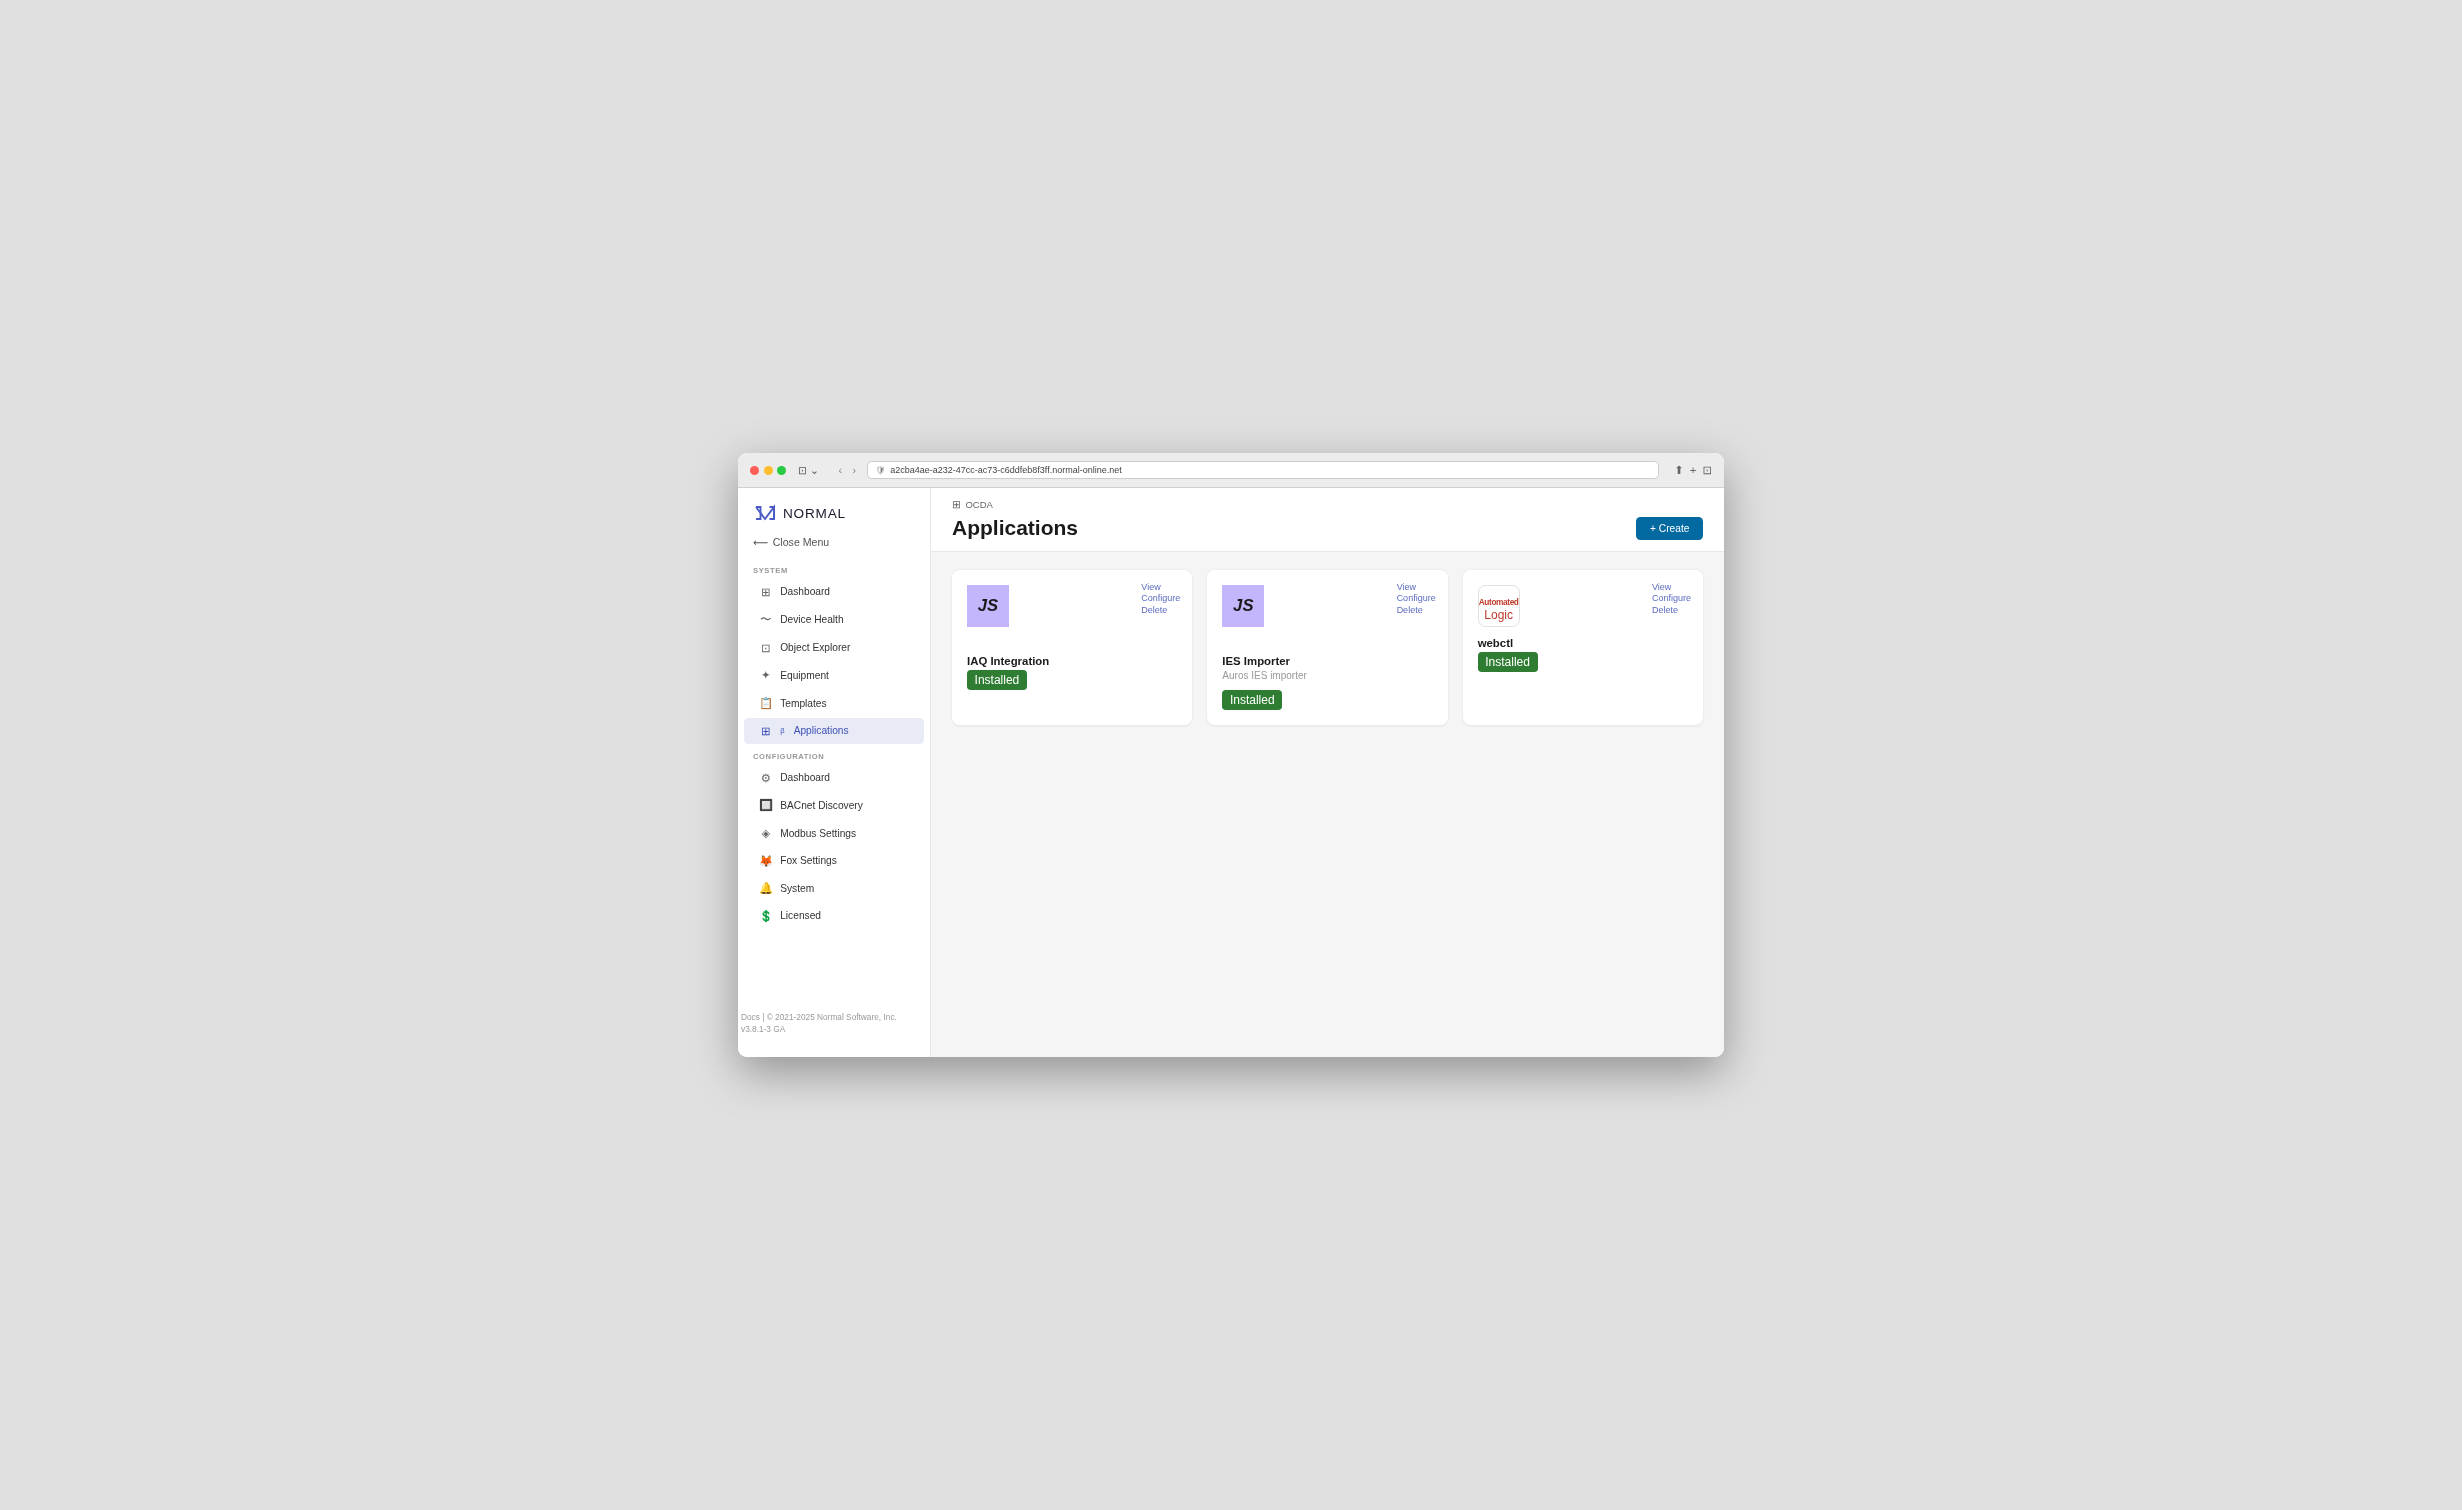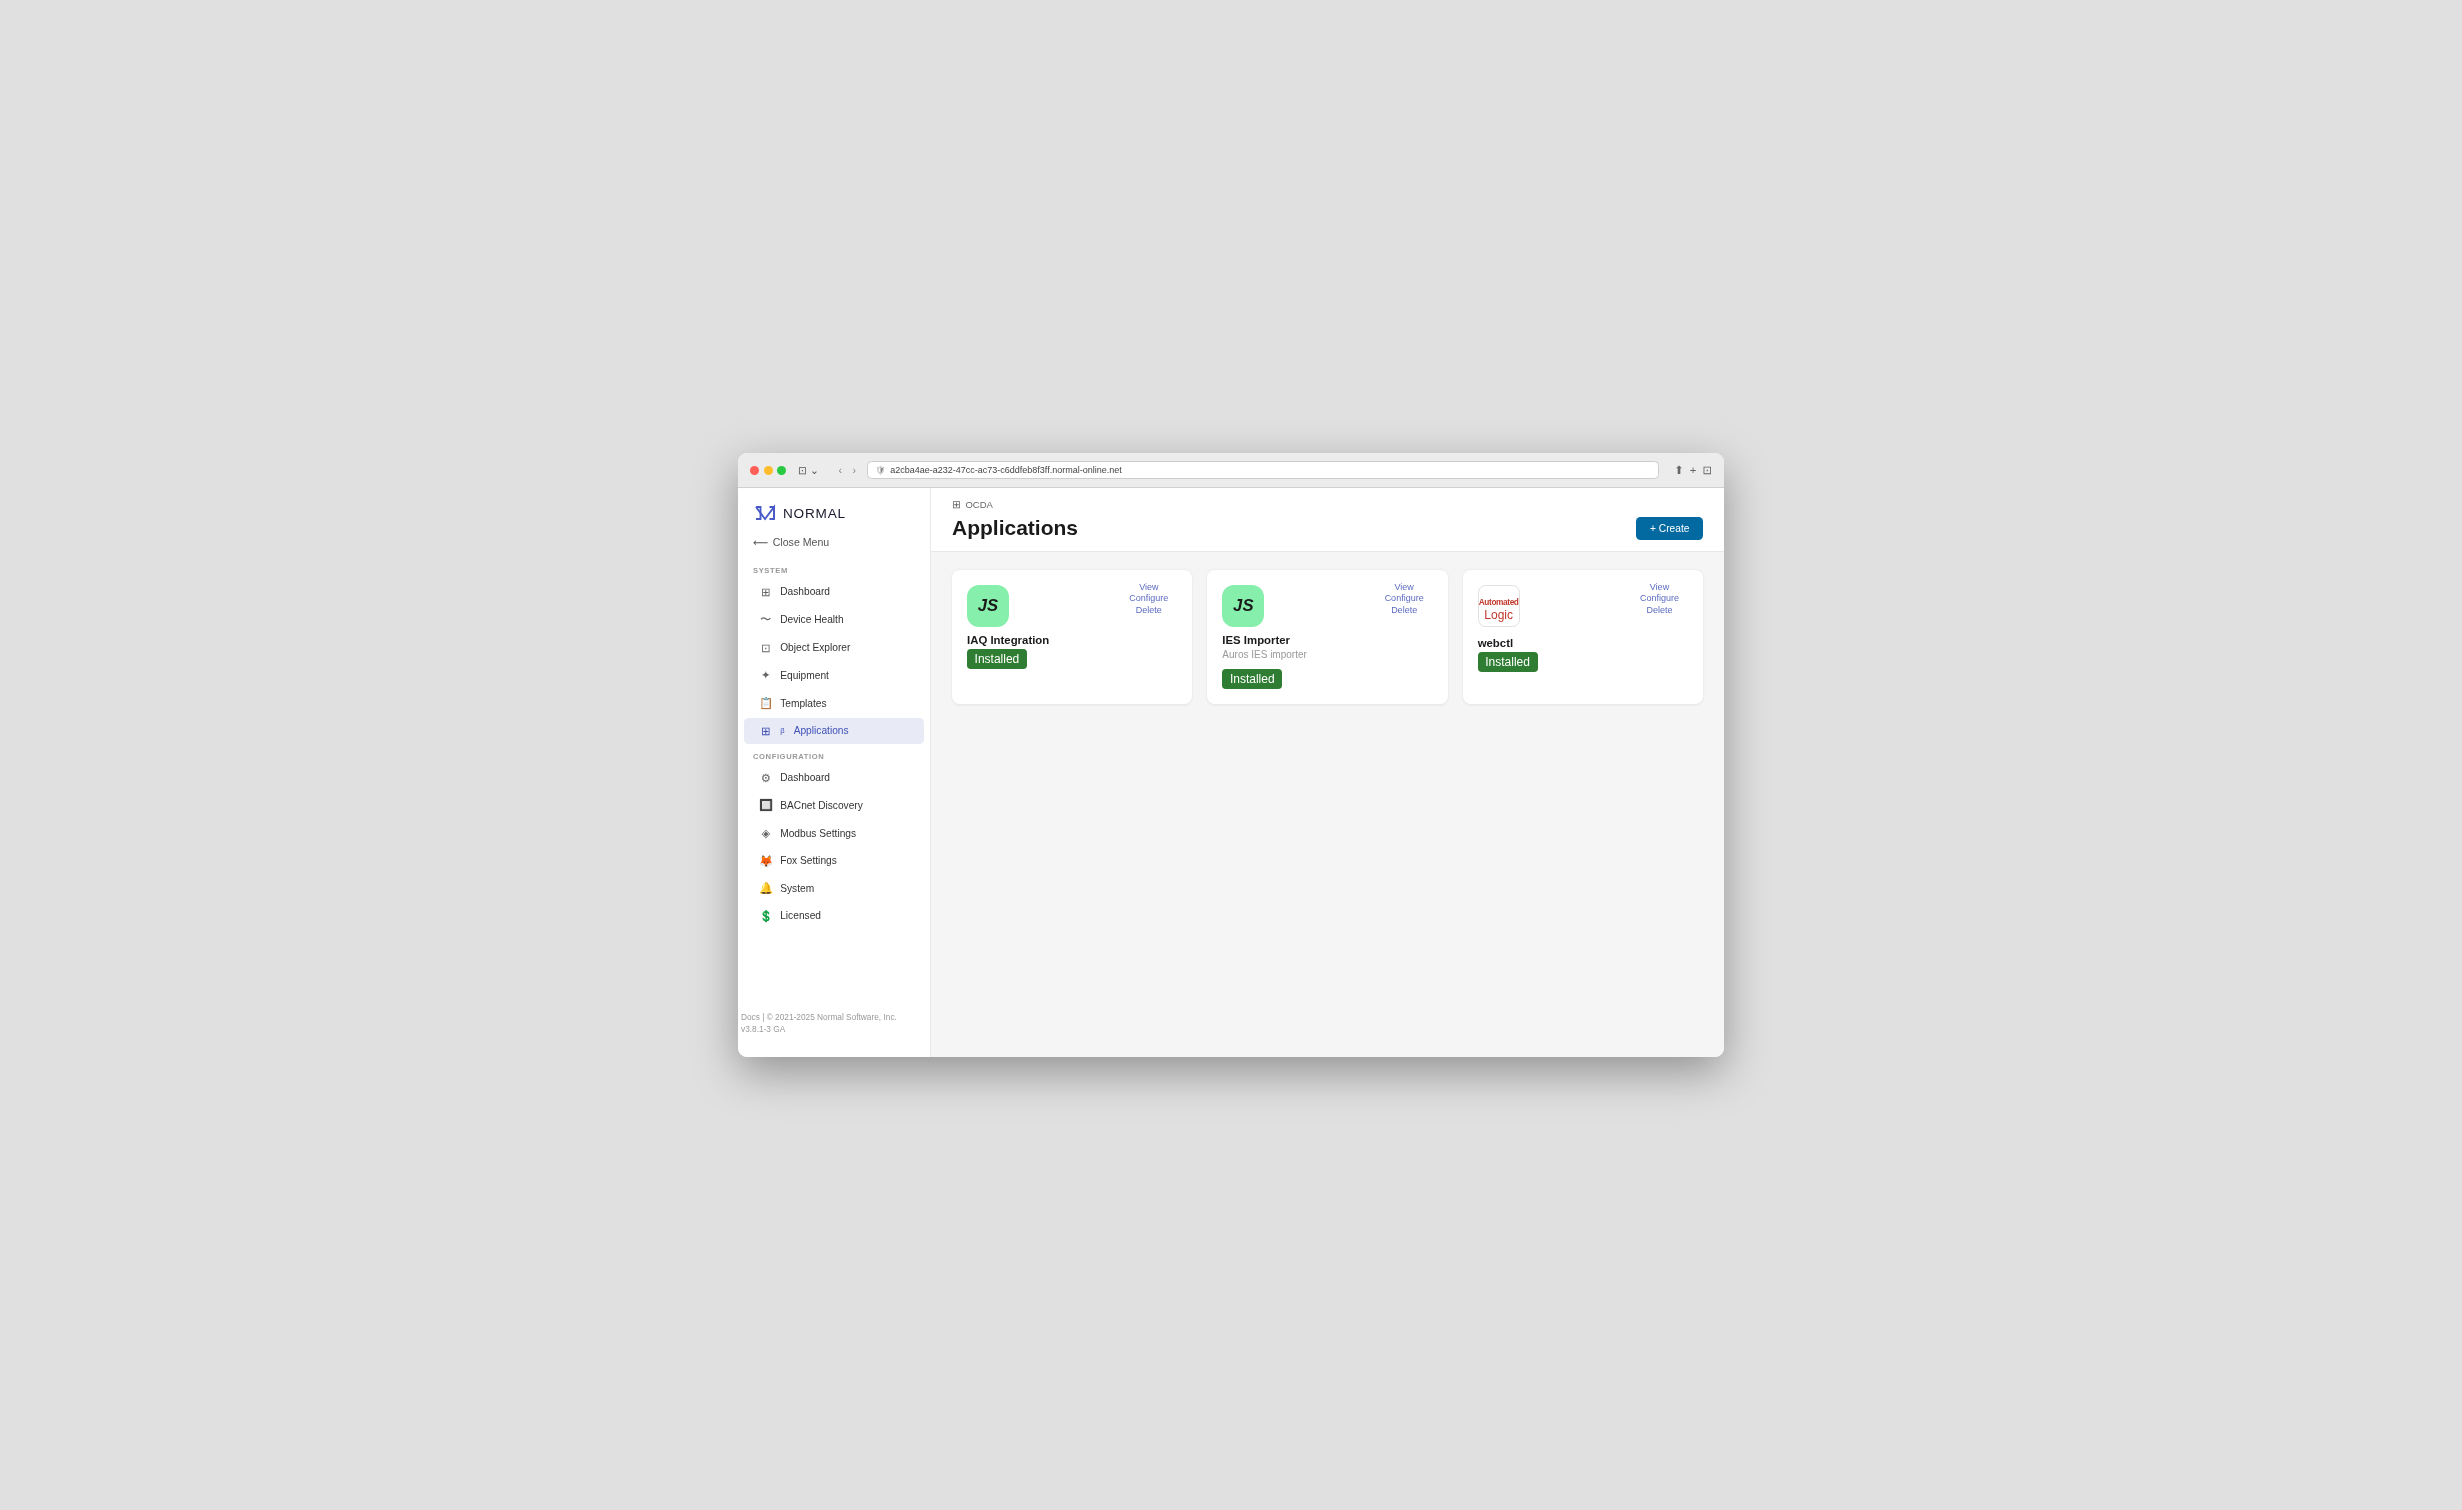--- a/index.html
+++ b/index.html
@@ -219,41 +219,41 @@
     .app-card {
       background: #fff;
       border-radius: 7.6px;
       padding: 15px;
       box-shadow: 0 0.8px 3px rgba(0,0,0,0.08);
       position: relative;
     }
     .card-actions {
       position: absolute;
       top: 12px;
-      right: 24px;
+      right: 12px;
       display: flex;
       flex-direction: column;
-      align-items: center;
+      align-items: flex-start;
       gap: 1.5px;
     }
     .card-action-link {
       font-size: 9px;
       color: #5c6bc0;
       cursor: pointer;
       text-decoration: none;
     }
     .card-logo {
       width: 42px;
       height: 42px;
-      border-radius: 12px;
-      background: #86efac;
+      border-radius: 0;
+      background: #c4b5fd;
       display: flex;
       align-items: center;
       justify-content: center;
-      margin-bottom: 7px;
+      margin-bottom: 28px;
     }
     .card-logo .js-text {
       font-size: 16.7px;
       font-weight: 900;
       color: #1a1a1a;
       font-style: italic;
     }
     .card-logo-img {
       width: 42px;
       height: 42px;

